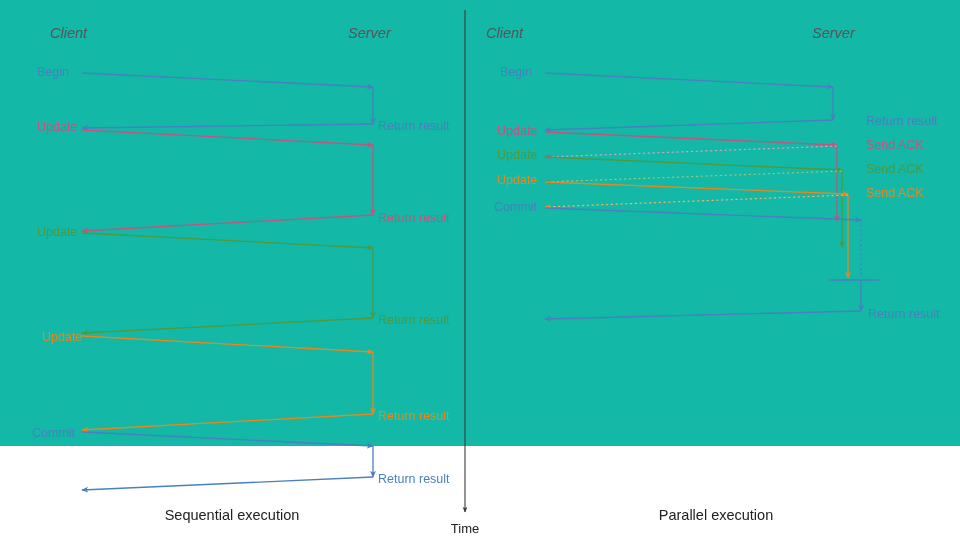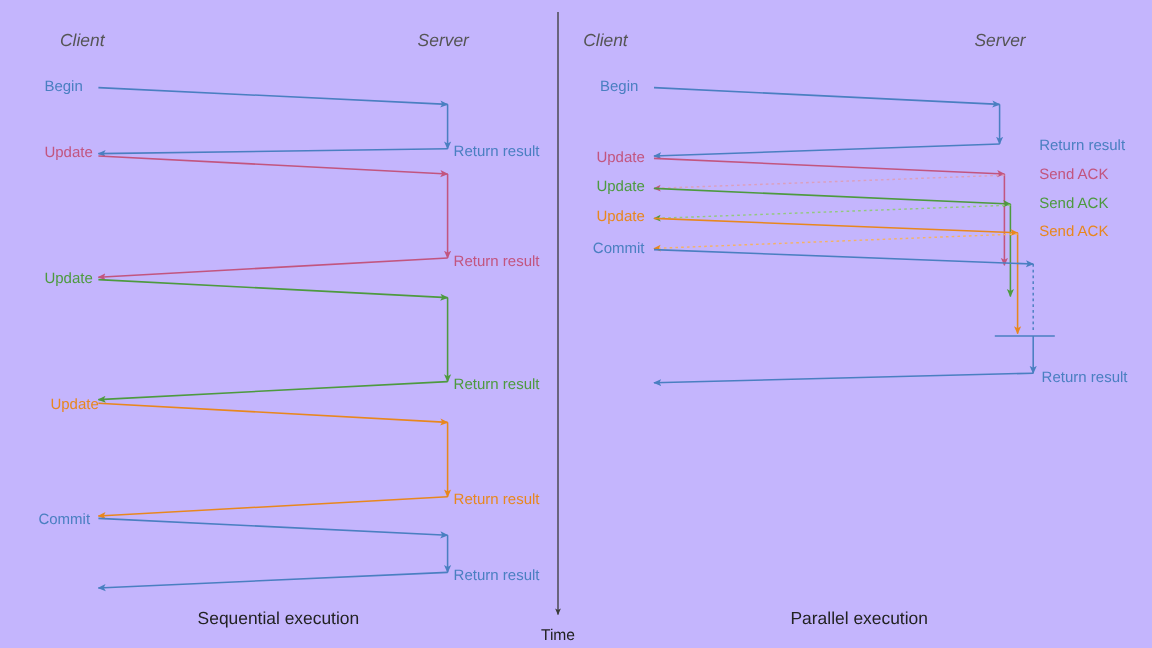--- a/index.html
+++ b/index.html
@@ -1,18 +1,18 @@
 <!DOCTYPE html>
 <html><head>
 <meta charset="utf-8">
 <style>
   html,body{margin:0;padding:0;background:#ffffff;}
   body{width:960px;height:540px;overflow:hidden;
        font-family:"Liberation Sans","DejaVu Sans",sans-serif;}
-  #stage{position:relative;width:960px;height:540px;background:#c4b5fd;}
+  #stage{position:relative;width:960px;height:446px;background:#14b8a6;}
   svg{position:absolute;left:0;top:0;width:960px;height:540px;}
   text{font-family:"Liberation Sans","DejaVu Sans",sans-serif;}
   .actor{font-size:14.5px;font-style:italic;fill:#555555;}
   .msglbl{font-size:12.5px;}
   .caption{font-size:14.5px;fill:#222222;}
   .timelbl{font-size:13px;fill:#222222;}
   .ln{fill:none;stroke-width:1.3;}
   .dash{fill:none;stroke-width:1.2;stroke-dasharray:2.2 2.6;}
   .axis{stroke:#3b3b3b;stroke-width:1.1;fill:none;}
 </style>

